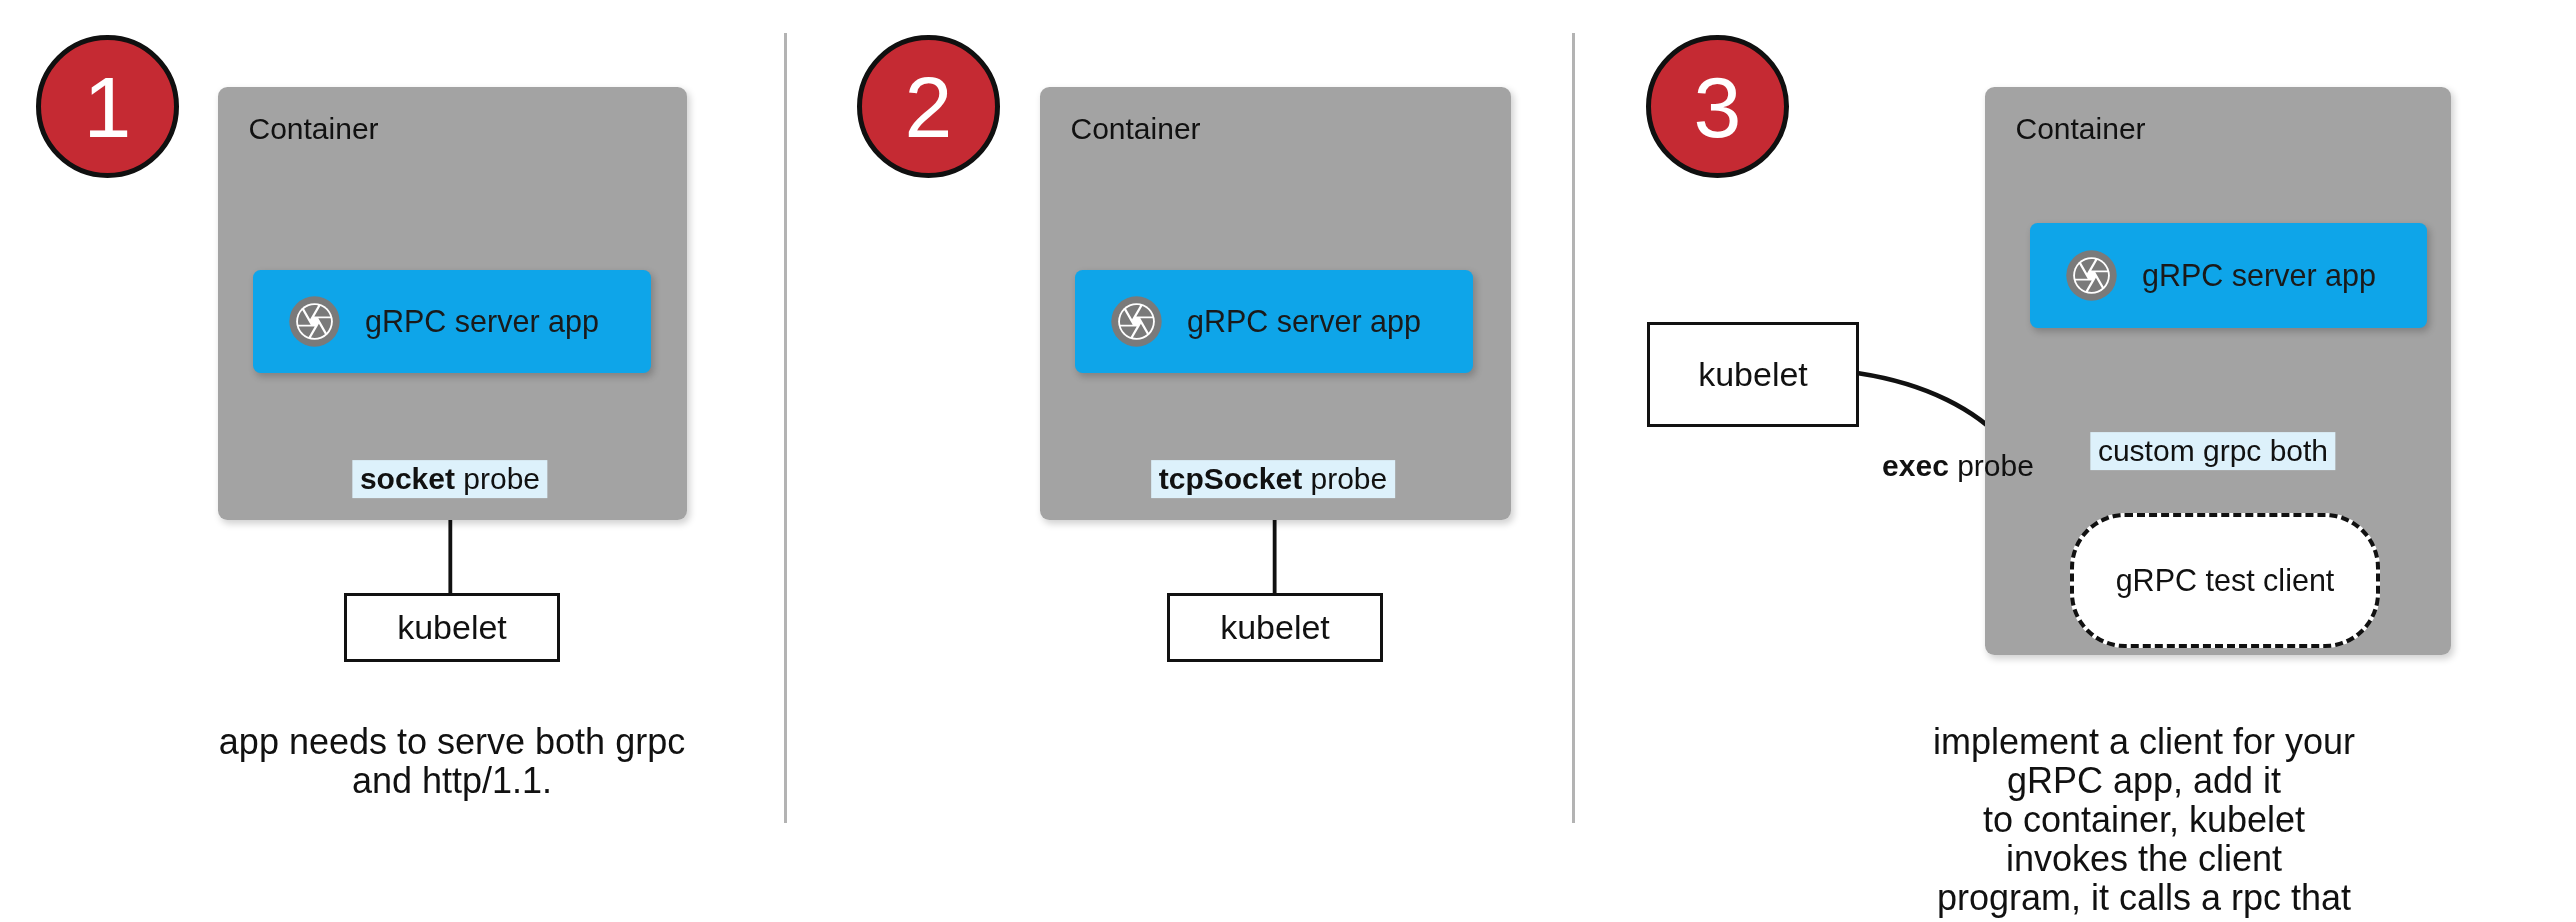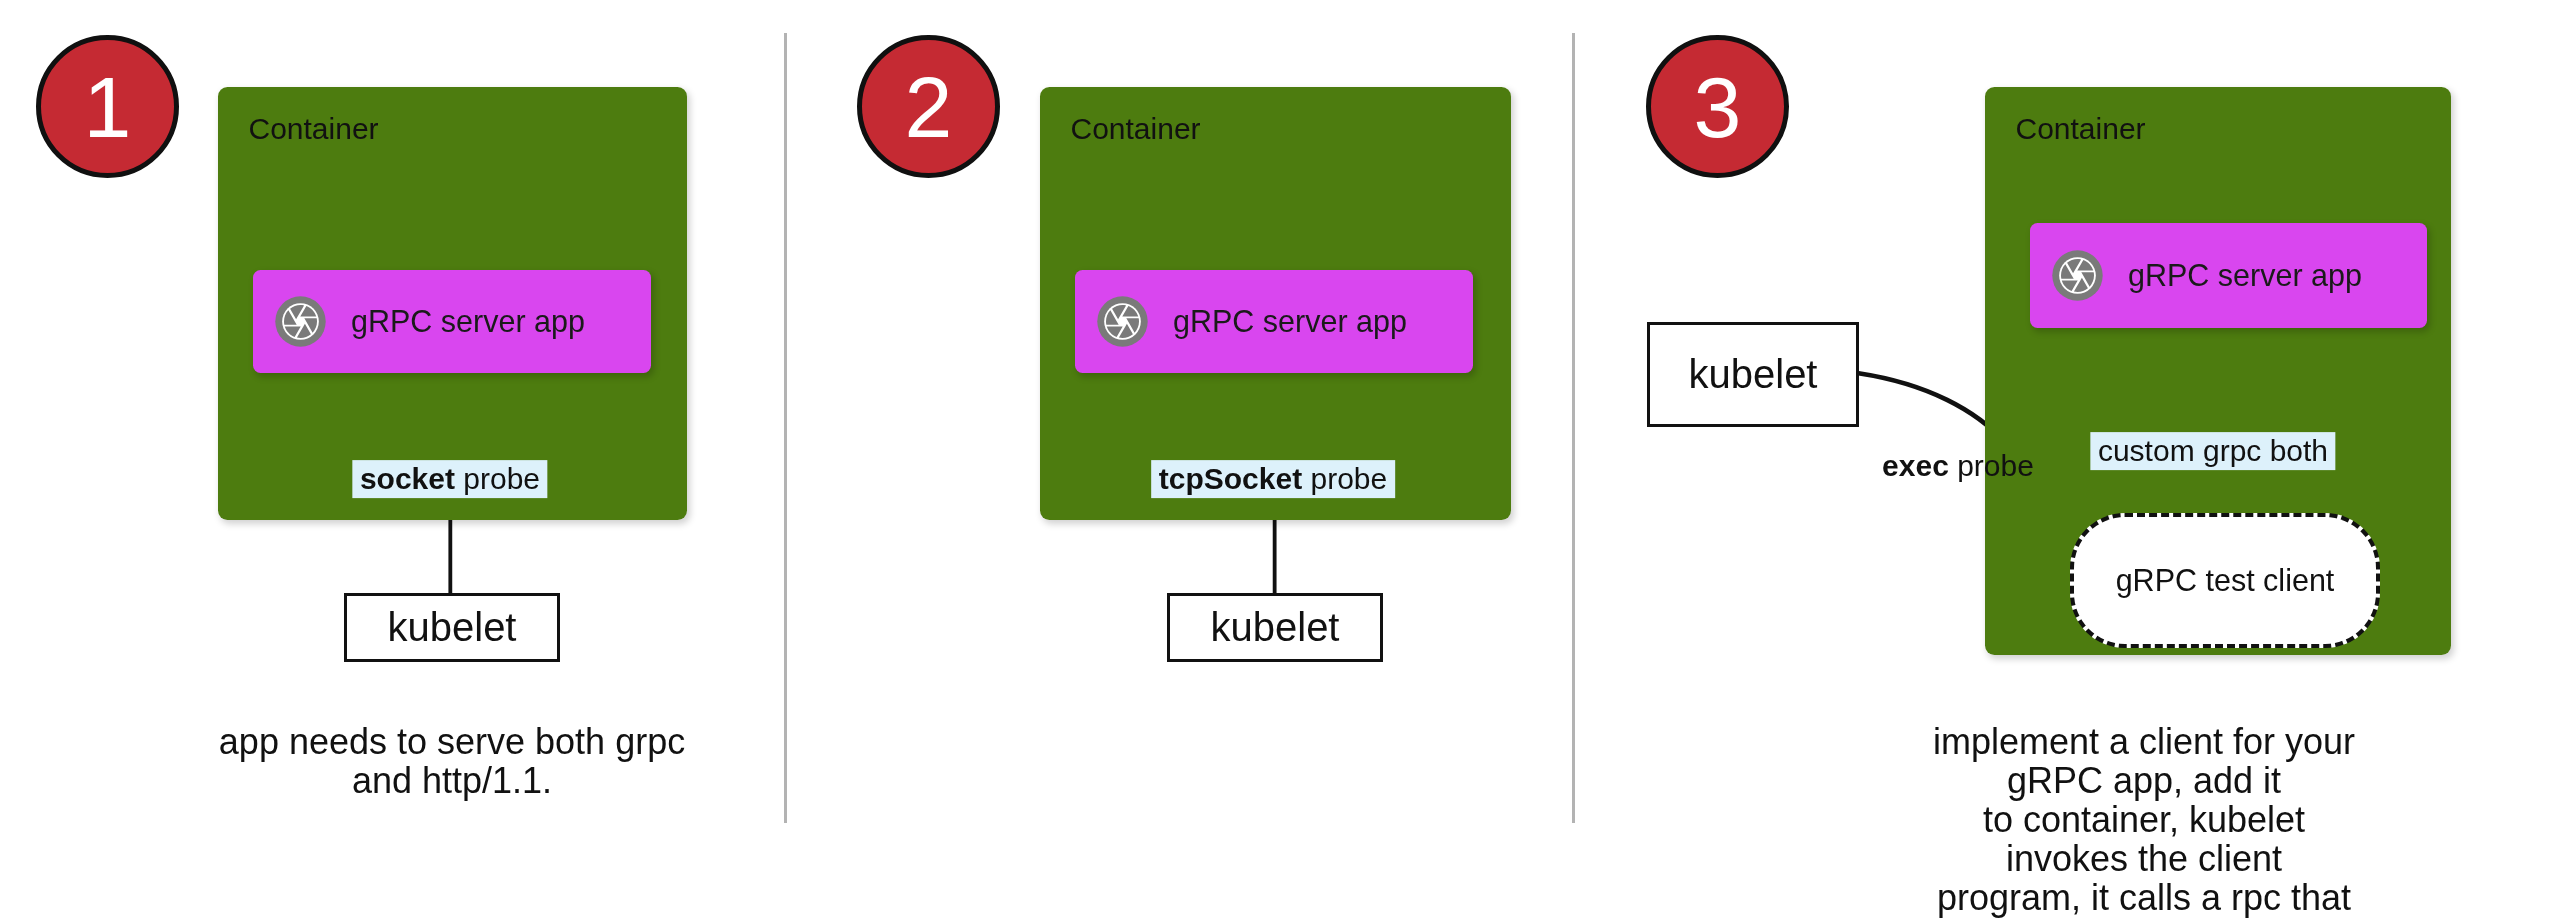--- a/index.html
+++ b/index.html
@@ -11,38 +11,38 @@
     display:flex;align-items:center;justify-content:center;
     color:#fff;font-size:86px;font-weight:400;line-height:1;}
   #badge1{left:36px;top:35px;}
   #badge2{left:857px;top:35px;}
   #badge3{left:1646px;top:35px;}
 
   .divider{position:absolute;width:2.9px;background:#b3b3b3;top:33px;height:790px;}
   #divider1{left:784px;}
   #divider2{left:1572px;}
 
-  .container-box{position:absolute;background:#4d7c0f;border-radius:9.5px;
+  .container-box{position:absolute;background:#a3a3a3;border-radius:9.5px;
     box-shadow:2.9px 3.8px 7.6px rgba(0,0,0,0.18);}
   #container1{left:218px;top:87px;width:469px;height:433px;}
   #container2{left:1040px;top:87px;width:471px;height:433px;}
   #container3{left:1985px;top:87px;width:466px;height:568px;}
   .container-label{position:absolute;left:30.5px;top:25px;font-size:30px;color:#111;}
 
-  .app-box{position:absolute;background:#d946ef;border-radius:7.6px;
+  .app-box{position:absolute;background:#0ea5e9;border-radius:7.6px;
     box-shadow:2.9px 3.8px 7.6px rgba(0,0,0,0.2);
-    display:flex;align-items:center;gap:23px;padding-left:20px;box-sizing:border-box;}
+    display:flex;align-items:center;gap:23px;padding-left:34px;box-sizing:border-box;}
   #appbox1{left:253px;top:270px;width:398px;height:103px;}
   #appbox2{left:1075px;top:270px;width:398px;height:103px;}
   #appbox3{left:2030px;top:223px;width:397px;height:105px;}
   .app-box .icon{width:55px;height:55px;flex:0 0 auto;display:block;}
   .app-label{font-size:30.5px;color:#1a1a1a;white-space:nowrap;}
 
   .kubelet{position:absolute;background:#fff;border:3.8px solid #111;box-sizing:border-box;
-    display:flex;align-items:center;justify-content:center;font-size:40px;}
+    display:flex;align-items:center;justify-content:center;font-size:34px;}
   #kubelet1{left:344px;top:593px;width:216px;height:69px;}
   #kubelet2{left:1167px;top:593px;width:216px;height:69px;}
   #kubelet3{left:1647px;top:322px;width:212px;height:105px;}
 
   .probe-label{position:absolute;transform:translate(-50%,-50%);font-size:30px;
     white-space:nowrap;padding:1.9px 7.6px;}
   .probe-label b{font-weight:bold;}
   .probe-label span{white-space:pre;}
   .on-blue{background:#ddf1fb;}
   #probe1{left:450px;top:479px;}

